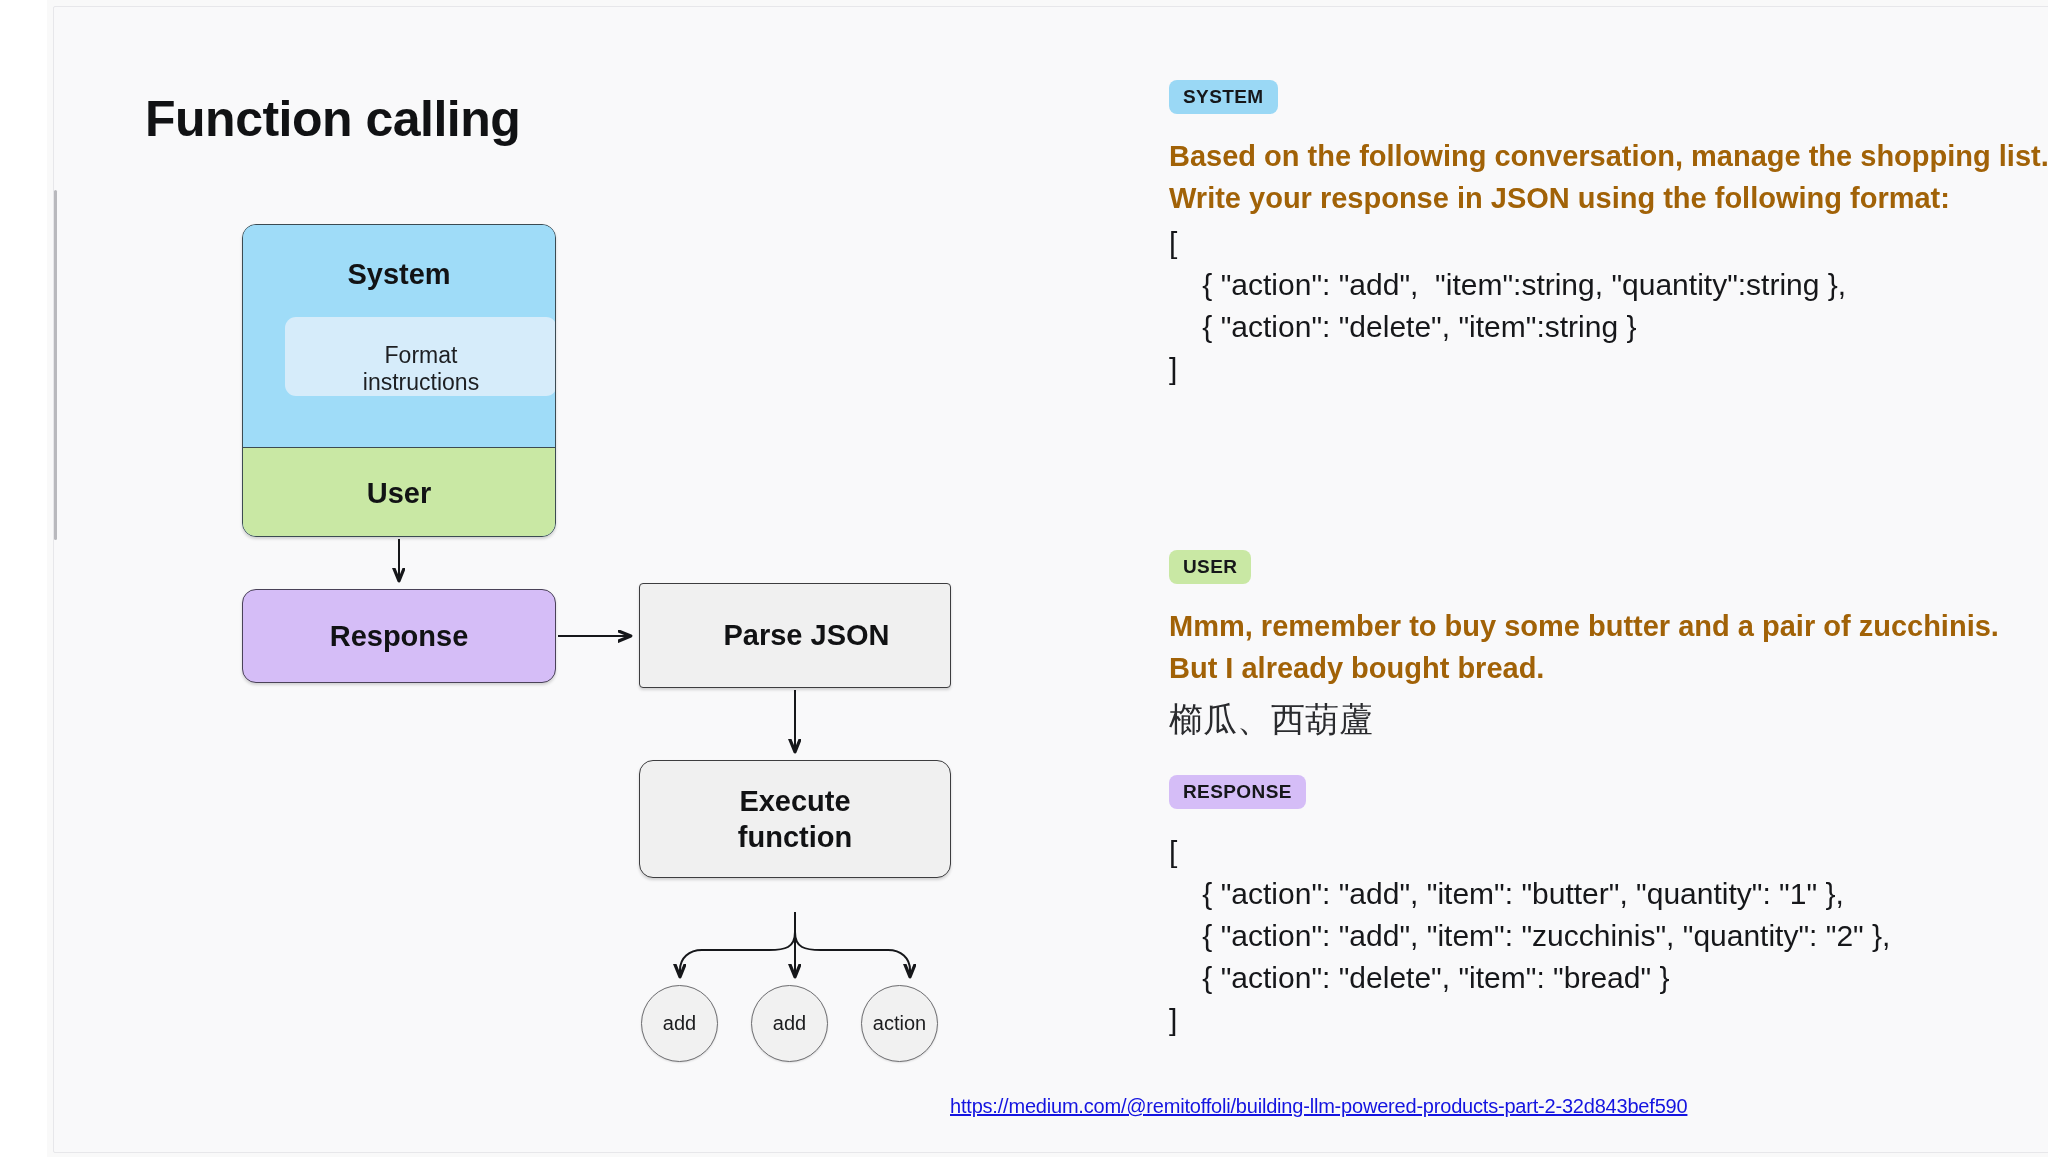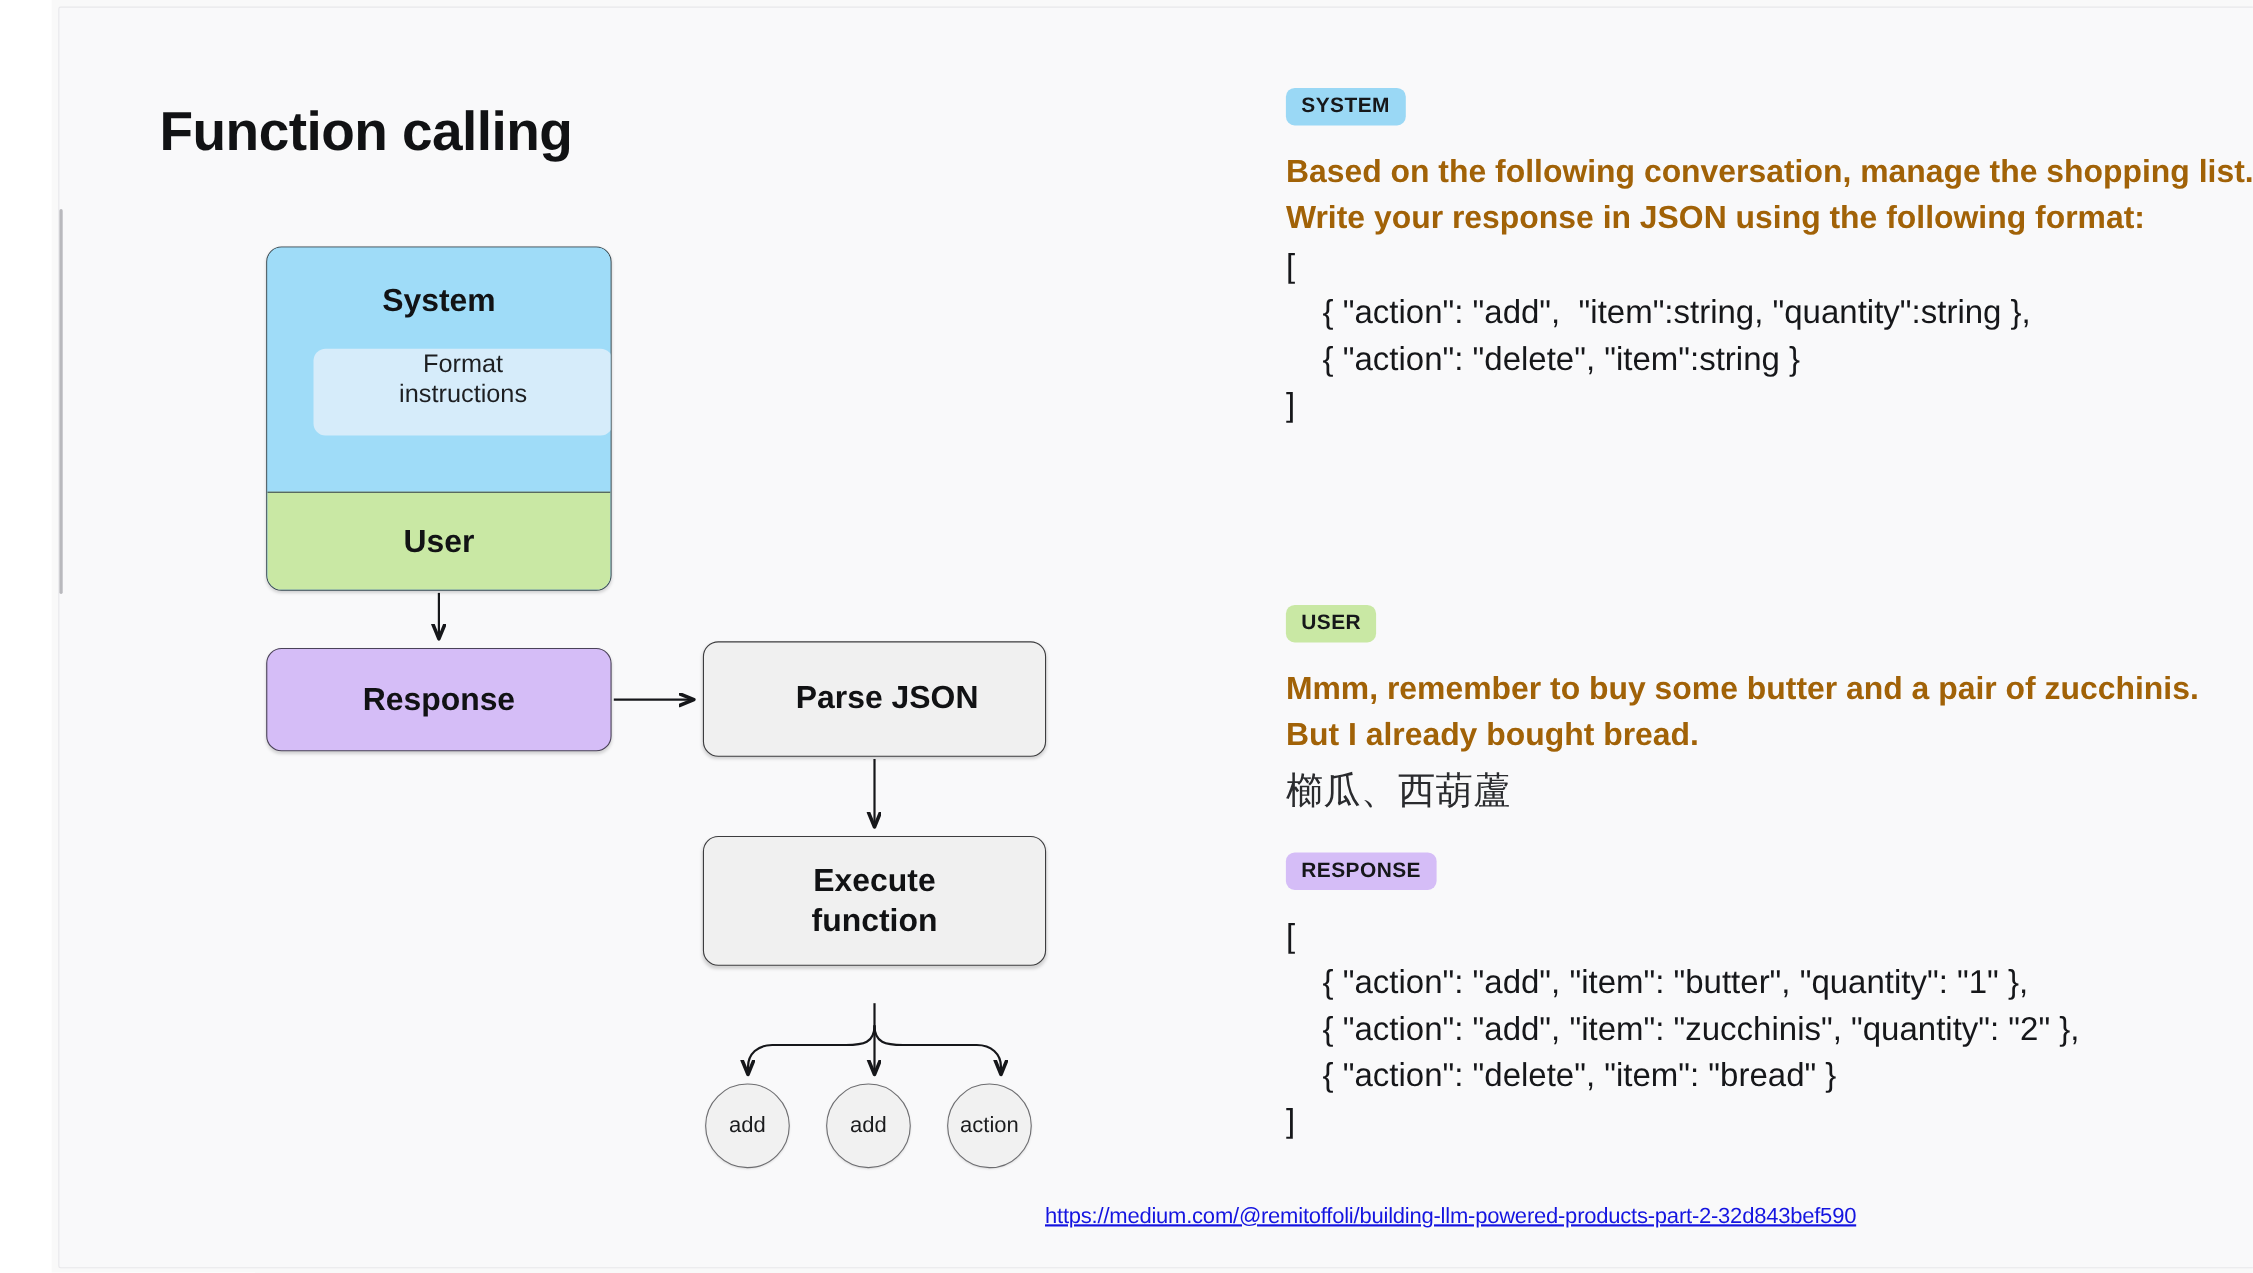--- a/index.html
+++ b/index.html
@@ -111,21 +111,21 @@
   }
   #node-format-instructions {
     position: absolute;
     left: 42px;
     top: 92px;
     width: 272px;
     height: 79px;
     background: #d6ecfa;
     border-radius: 11px;
     display: flex;
-    align-items: flex-start;
+    align-items: flex-end;
     justify-content: center;
     box-sizing: border-box;
   }
   #format-instructions-label {
     font-size: 23px;
     line-height: 1.18;
     font-weight: 400;
     color: #1d1f22;
     text-align: center;
   }
@@ -163,21 +163,21 @@
   }
 
   
   #node-parse-json {
     left: 592px;
     top: 583px;
     width: 312px;
     height: 105px;
     background: #f0f0f0;
     border: 1.5px solid #3d3d3f;
-    border-radius: 14px;
+    border-radius: 4px;
     box-shadow: 0 2px 3px rgba(0,0,0,0.16);
     font-size: 29px;
     font-weight: 700;
     padding-left: 23px;
   }
 
   
   #node-execute-function {
     left: 592px;
     top: 760px;

